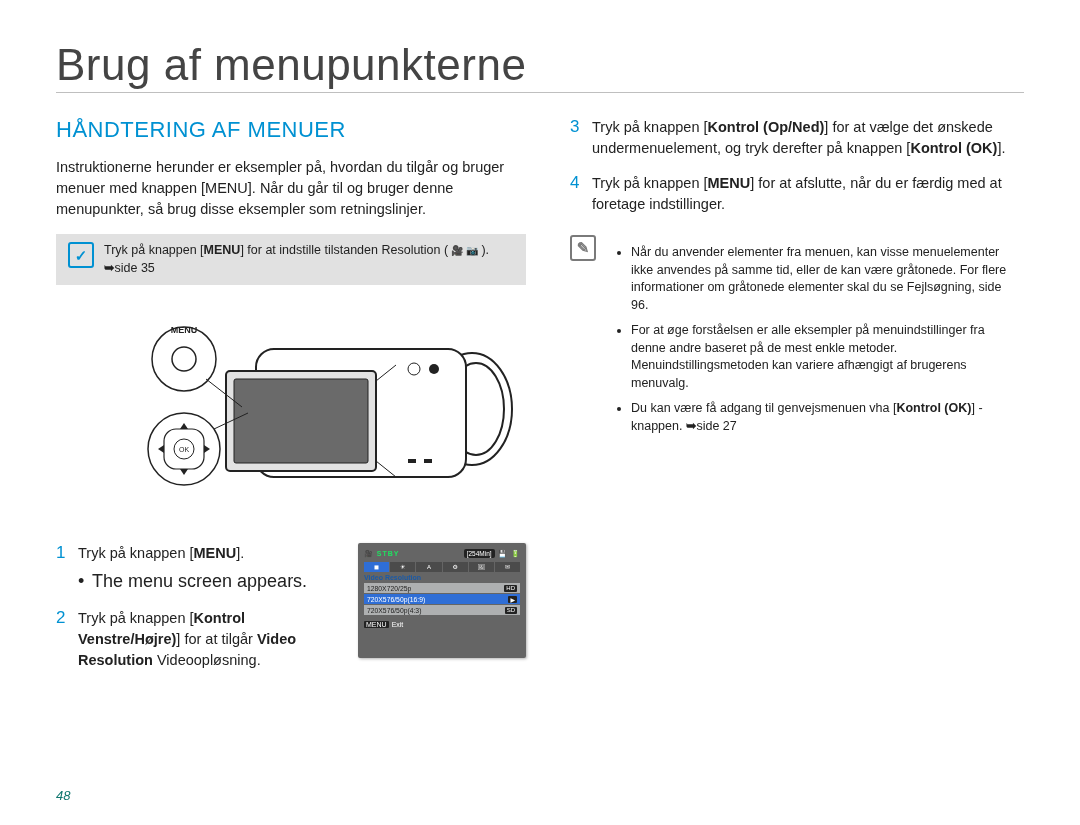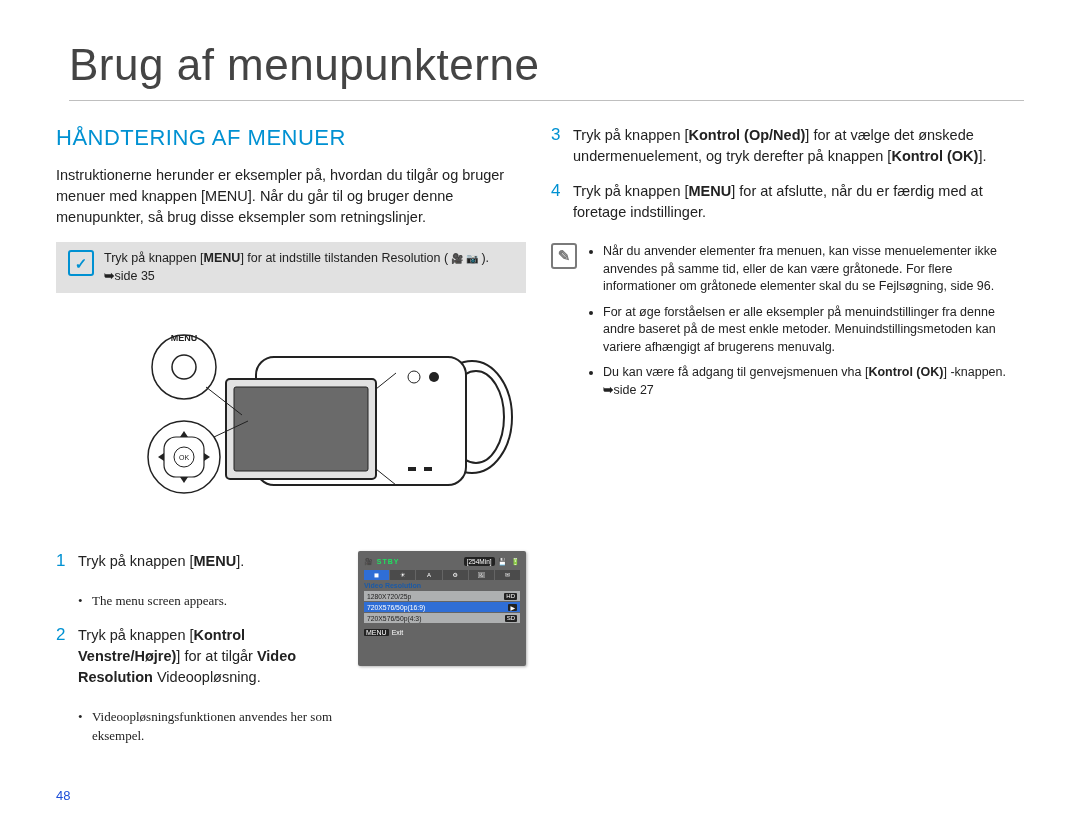--- a/index.html
+++ b/index.html
@@ -9,25 +9,25 @@
     color:#222;
     position:relative;
     box-sizing:border-box;
     padding:40px 56px 30px 56px;
   }
   .title {
     font-size:44px;
     font-weight:300;
     letter-spacing:0.5px;
     color:#444;
-    margin:0 0 24px 13px;
+    margin:0 0 24px 0;
     border-bottom:1px solid #bfbfbf;
-    padding-bottom:10px;
-  }
-  .cols { display:flex; gap:25px; }
+    padding-bottom:2px;
+  }
+  .cols { display:flex; gap:44px; }
   .col-left { flex:0 0 470px; }
   .col-right { flex:1; }
   .section-head {
     color:#0091d2;
     font-size:22px;
     font-weight:400;
     letter-spacing:0.5px;
     margin:0 0 14px 0;
   }
   p.intro { font-size:14.5px; line-height:1.45; margin:0 0 14px 0; }
@@ -55,21 +55,21 @@
   ol.steps { list-style:none; padding:0; margin:0; font-size:14.5px; }
   ol.steps > li {
     display:flex; align-items:flex-start;
     margin-bottom:14px;
   }
   ol.steps .num {
     color:#0091d2; font-size:17px; font-weight:300;
     width:22px; flex:0 0 22px;
   }
   ol.steps .body { flex:1; line-height:1.45; }
-  .sub { font-size:13px; margin-top:20px; padding-left:14px;font-family:Liberation Serif, serif; }
+  .sub { font-size:18px; margin-top:4px; padding-left:14px; }
   .sub .bullet { margin-left:-14px; display:inline-block; width:14px; }
   b { font-weight:bold; }
   .steps12-wrap { display:flex; gap:20px; align-items:flex-start; }
   .steps12-text { flex:1; }
   
   .mini-screen {
     width:168px; height:115px;
     background:#656565;
     border-radius:2px;
     box-shadow:1px 1px 3px rgba(0,0,0,.3);
@@ -88,23 +88,23 @@
   .ms-tabrow span { background:#4b4b4b; height:10px; flex:1; font-size:6px; text-align:center; line-height:10px;}
   .ms-tabrow span.sel { background:#2f6ed6; }
   .ms-label { color:#1b5aa7; font-weight:bold; margin:2px 0 2px 0;}
   .ms-list div { background:#aeb0b1; color:#222; padding:1.5px 3px; margin-bottom:1px; font-size:6.8px; display:flex; justify-content:space-between;}
   .ms-list div.sel { background:#2f6ed6; color:#fff; }
   .ms-list .q { background:#222; color:#fff; font-size:6px; padding:0 2px; border-radius:1px;}
   .ms-exit { margin-top:6px; font-size:7px; display:flex; align-items:center; gap:3px;}
   .ms-exit .menu-btn { background:#222; color:#fff; padding:0 2px; border-radius:1px;}
   
   .right-notes { display:flex; align-items:flex-start; gap:10px; margin-top:20px; }
-  .right-notes ul { margin:0; padding-left:16px; font-size:12.5px; line-height:1.4; }
+  .right-notes ul { margin:9px; padding-left:16px; font-size:12.5px; line-height:1.4; }
   .right-notes ul li { margin-bottom:8px; }
-  .page-num { position:absolute; bottom:22px; left:56px; font-size:13px; color:#1d4ed8;}
+  .page-num { position:absolute; bottom:22px; left:56px; font-size:13px; color:#0f766e;font-style:italic;}
   .arrow-icon { font-weight:bold; }
   .camera-icon { font-size:10px; }
 </style>
 </head>
 <body>
 
 <h1 class="title">Brug af menupunkterne</h1>
 
 <div class="cols">
 
@@ -162,21 +162,20 @@
             <span class="num">1</span>
             <div class="body">
               <span>Tryk på knappen [</span><b>MENU</b><span>].</span>
               <div class="sub"><span class="bullet">•</span><span>The menu screen appears.</span></div>
             </div>
           </li>
           <li>
             <span class="num">2</span>
             <div class="body">
               <span>Tryk på knappen [</span><b>Kontrol Venstre/Højre)</b><span>] for at tilgår </span><b>Video Resolution</b><span> Videoopløsning.</span>
-              <div class="sub"><span class="bullet">•</span><span>Videoopløsningsfunktionen anvendes her som eksempel.</span></div>
             </div>
           </li>
         </ol>
       </div>
 
       <div class="mini-screen">
         <div class="ms-top">
           <span>🎥</span>
           <span class="stby">STBY</span>
           <span class="sp"></span>

